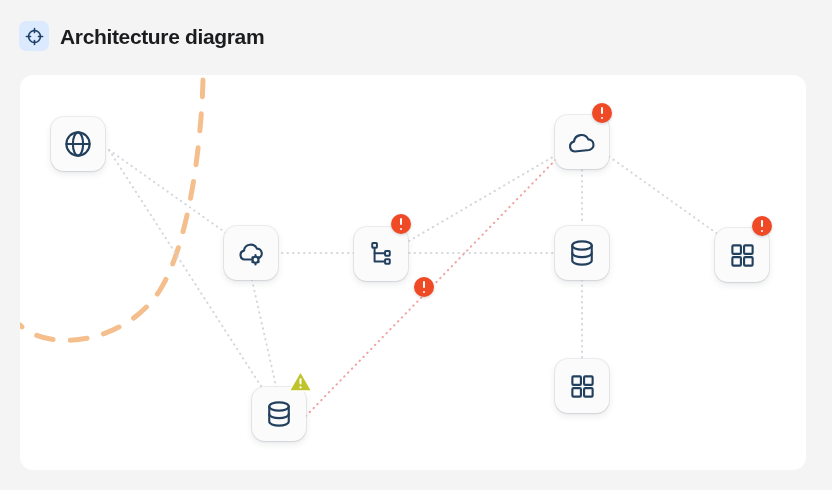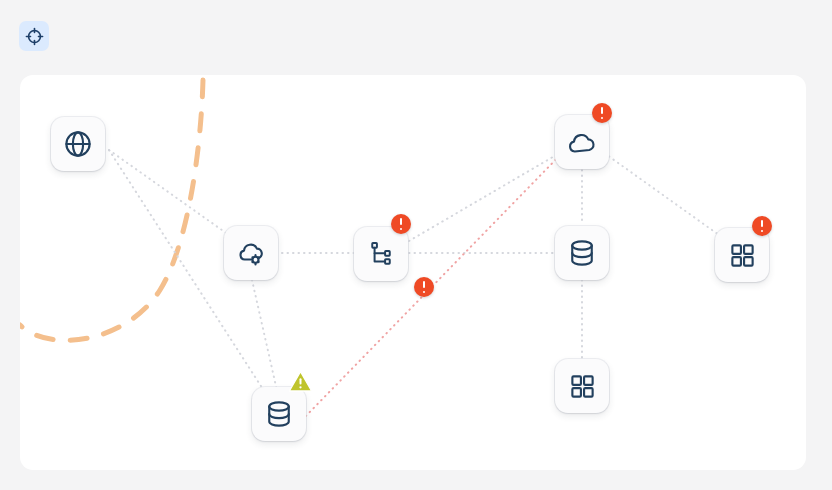--- a/index.html
+++ b/index.html
@@ -127,20 +127,21 @@
 <div id="header">
   <div id="header-icon">
     <svg width="19" height="19" viewBox="0 0 24 24" fill="none" stroke="#1d3f68" stroke-width="2" stroke-linecap="round" stroke-linejoin="round">
       <circle cx="12" cy="12" r="7.5"></circle>
       <line x1="12" y1="1.8" x2="12" y2="7"></line>
       <line x1="12" y1="17" x2="12" y2="22.2"></line>
       <line x1="1.8" y1="12" x2="7" y2="12"></line>
       <line x1="17" y1="12" x2="22.2" y2="12"></line>
     </svg>
   </div>
+  <div id="header-title">Architecture diagram</div>
 </div>
 
 <div id="canvas">
 
   <svg id="edges-svg" viewBox="0 0 786 395" xmlns="http://www.w3.org/2000/svg">
 
     <path d="M 183 5 C 181 75, 168 170, 140 215 C 118 250, 75 268, 38 265 C 22 264, 8 258, 0 250" fill="none" stroke="#f4bf8d" stroke-width="5" stroke-linecap="round" stroke-dasharray="17 17"></path>
 
     <g stroke="#d5d7dd" stroke-width="2" stroke-linecap="round" stroke-dasharray="0.5 5" fill="none">
       <line x1="89" y1="75" x2="216" y2="165"></line>

